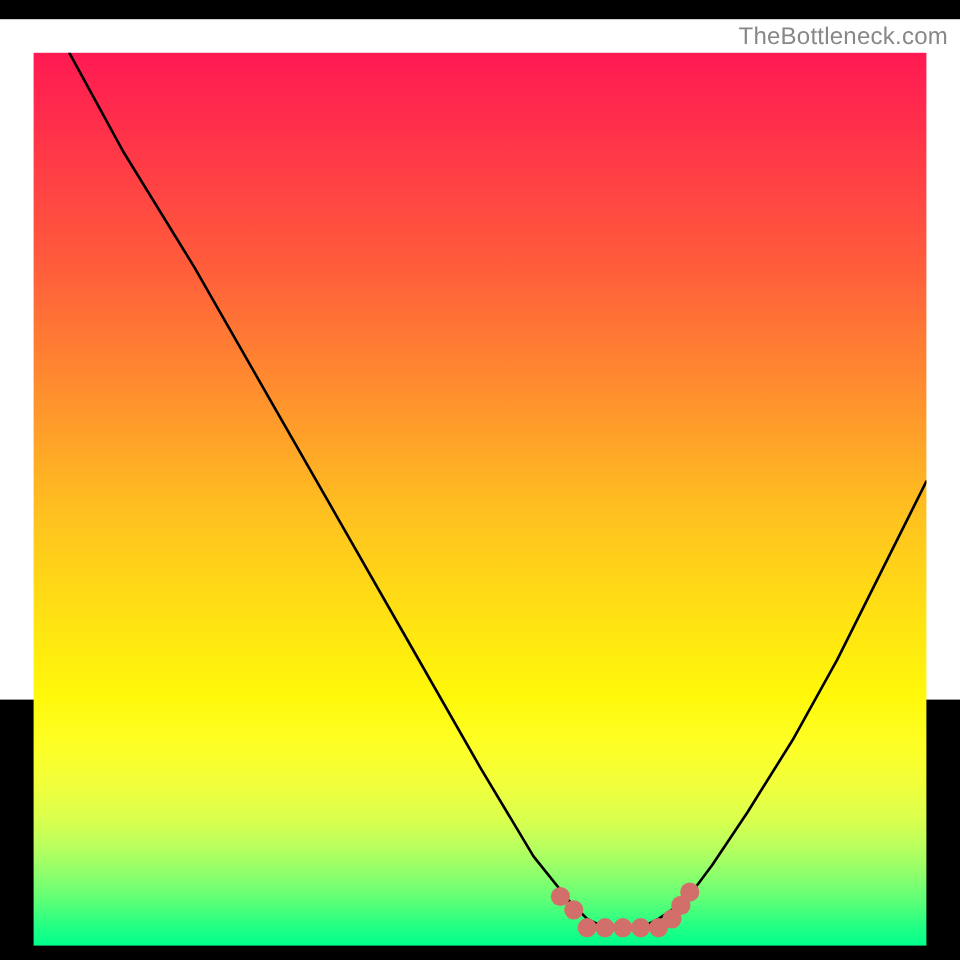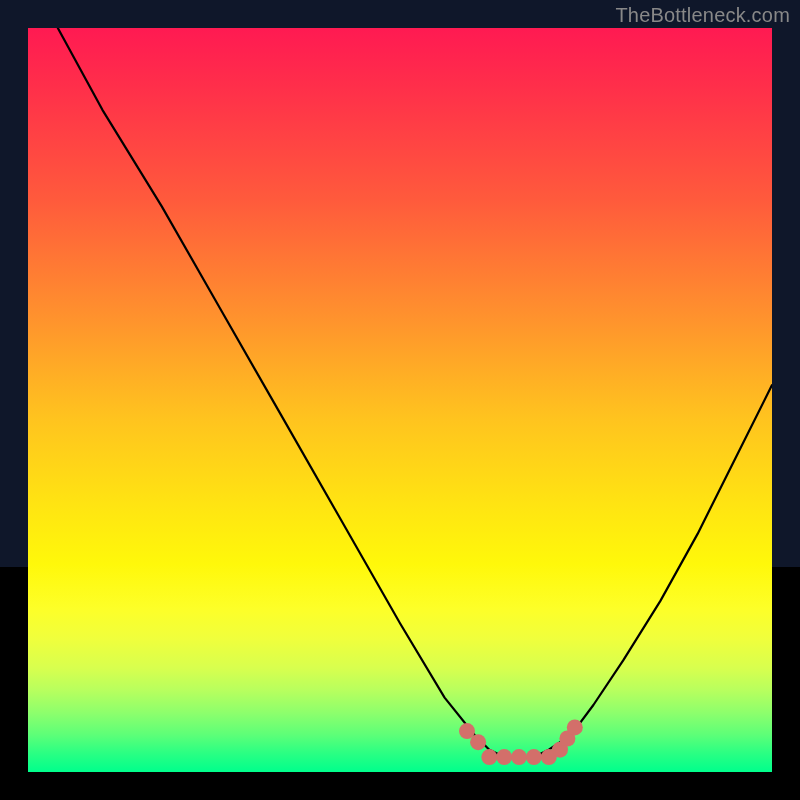--- a/index.html
+++ b/index.html
@@ -6,25 +6,25 @@
     margin: 0;
     padding: 0;
     width: 800px;
     height: 800px;
     background: #000;
     overflow: hidden;
     font-family: Arial, Helvetica, sans-serif;
   }
   .frame {
     position: absolute;
-    top: 0;
+    top: 16px;
     left: 0;
     width: 800px;
     height: 567px;
-    background: #0f172a;
+    background: #ffffff;
   }
   .plot-area {
     position: absolute;
     top: 28px;
     left: 28px;
     width: 744px;
     height: 744px;
     
     background: linear-gradient(
       to bottom,

